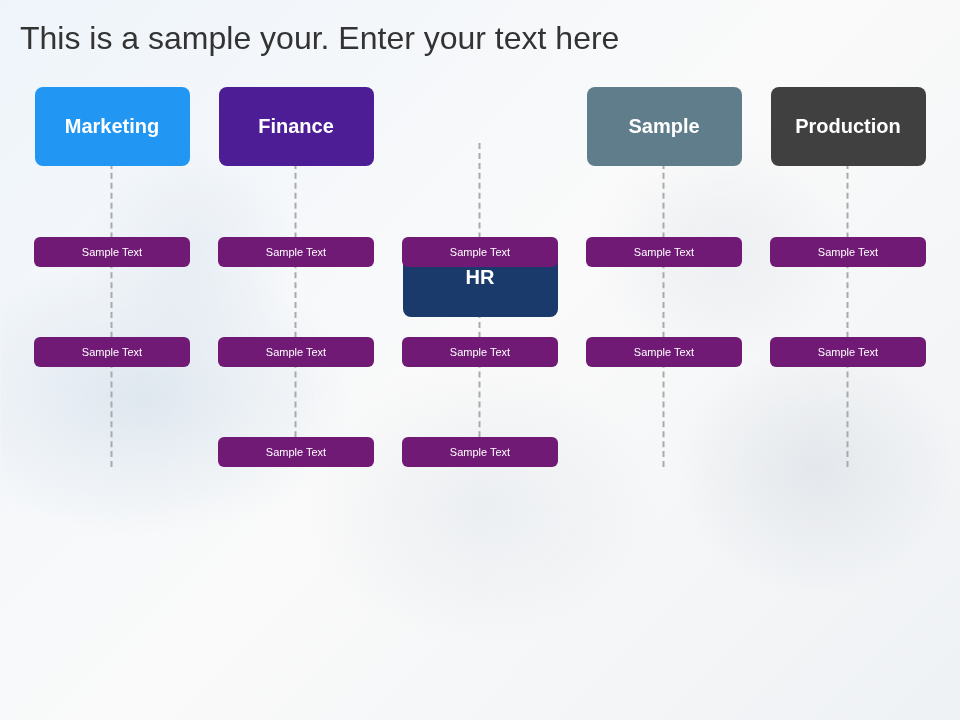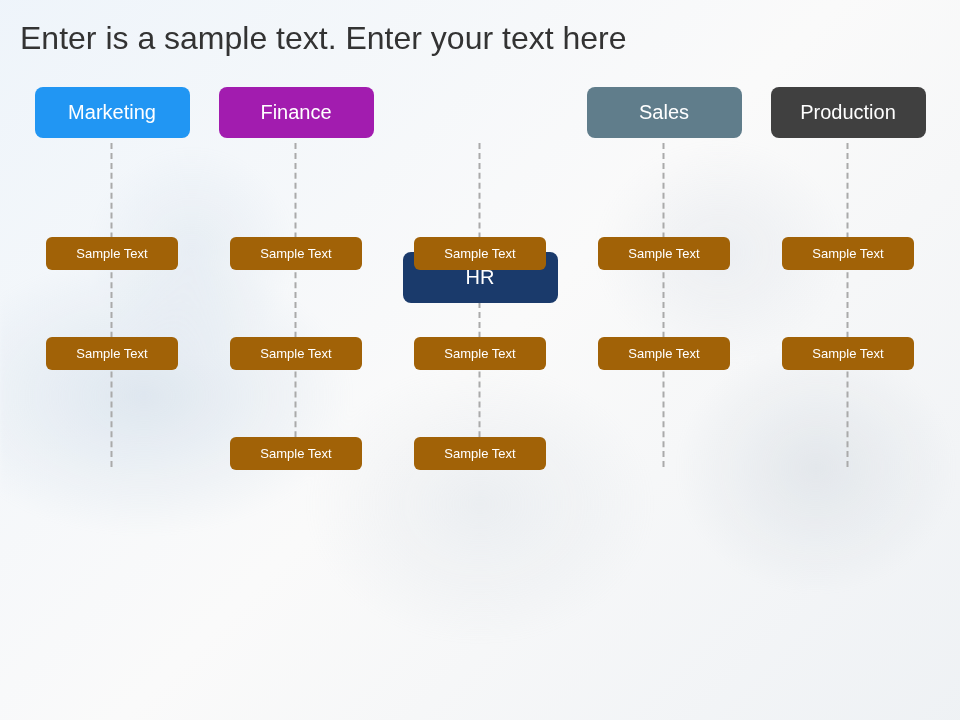--- a/index.html
+++ b/index.html
@@ -73,57 +73,57 @@
       left: 50%;
       transform: translateX(-50%);
       width: 1px;
       height: calc(100% - 56px);
       border-left: 2px dashed #aaa;
       z-index: 0;
     }
 
     .header-box {
       border-radius: 8px;
-      padding: 14px 10px;
+      padding: 28px 10px;
       text-align: center;
       color: white;
       font-size: 20px;
-      font-weight: 400;
+      font-weight: 700;
       width: 155px;
       position: relative;
       z-index: 1;
     }
 
     .header-marketing { background-color: #2196F3; }
-    .header-finance { background-color: #a21caf; }
+    .header-finance { background-color: #4c1d95; }
     .header-hr { background-color: #1A3A6B; }
     .header-sales { background-color: #607D8B; }
     .header-production { background-color: #404040; }
 
     .sub-box {
-      background-color: #a16207;
+      background-color: #701a75;
       color: white;
       border-radius: 6px;
       padding: 9px 12px;
-      font-size: 13px;
+      font-size: 11px;
       text-align: center;
-      width: 132px;
+      width: 156px;
       position: relative;
       z-index: 1;
       margin-top: 0;
     }
   </style>
 </head>
 <body>
 
 <div class="bg"></div>
 <div class="bg-img"></div>
 
 <div class="content">
-  <h1 class="title">Enter is a sample text. Enter your text here</h1>
+  <h1 class="title">This is a sample your. Enter your text here</h1>
 
   <div class="chart-container" id="chart-container">
 
   <div class="column" style="min-height: 380px;">
         <div class="header-box header-marketing">Marketing</div>
         <div style="position: absolute; top: 150px; left: 50%; transform: translateX(-50%); z-index: 2;">
           <div class="sub-box">Sample Text</div>
         </div>
         <div style="position: absolute; top: 250px; left: 50%; transform: translateX(-50%); z-index: 2;">
           <div class="sub-box">Sample Text</div>
@@ -147,21 +147,21 @@
           <div class="sub-box">Sample Text</div>
         </div>
         <div style="position: absolute; top: 250px; left: 50%; transform: translateX(-50%); z-index: 2;">
           <div class="sub-box">Sample Text</div>
         </div>
         <div style="position: absolute; top: 350px; left: 50%; transform: translateX(-50%); z-index: 2;">
           <div class="sub-box">Sample Text</div>
         </div>
       </div>
       <div class="column" style="min-height: 380px;">
-        <div class="header-box header-sales">Sales</div>
+        <div class="header-box header-sales">Sample</div>
         <div style="position: absolute; top: 150px; left: 50%; transform: translateX(-50%); z-index: 2;">
           <div class="sub-box">Sample Text</div>
         </div>
         <div style="position: absolute; top: 250px; left: 50%; transform: translateX(-50%); z-index: 2;">
           <div class="sub-box">Sample Text</div>
         </div>
       </div>
       <div class="column" style="min-height: 380px;">
         <div class="header-box header-production">Production</div>
         <div style="position: absolute; top: 150px; left: 50%; transform: translateX(-50%); z-index: 2;">

